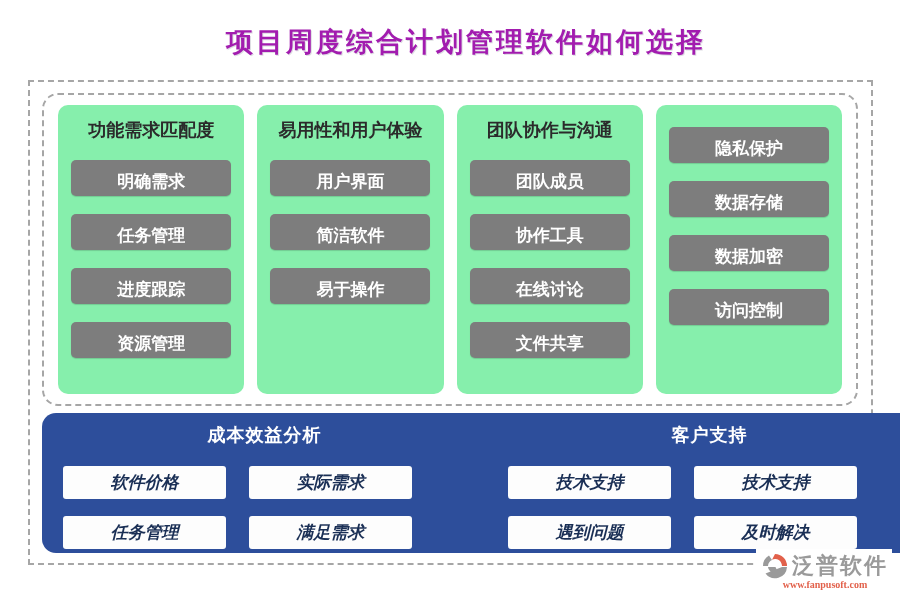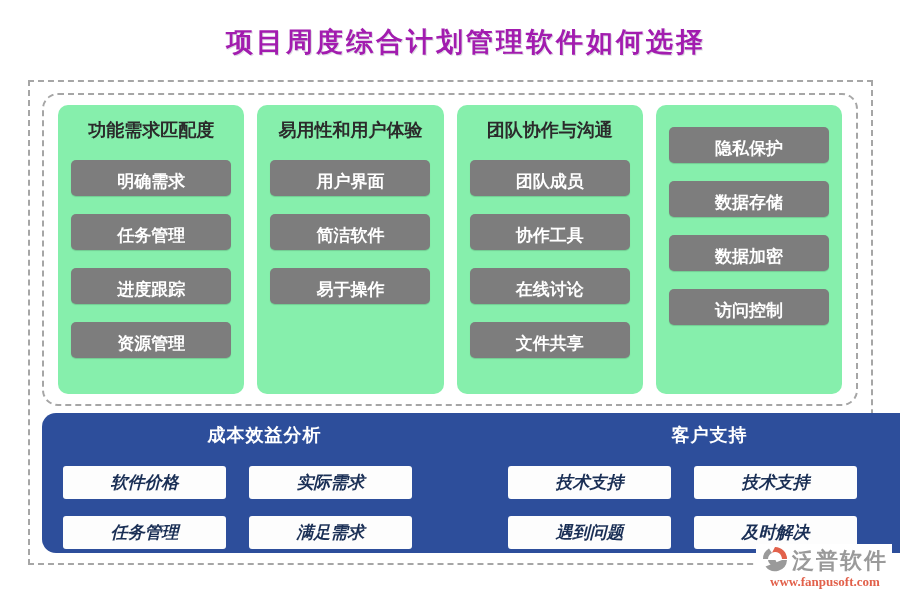--- a/index.html
+++ b/index.html
@@ -51,23 +51,23 @@
   }
   .wchip{
     width:163px;height:33px;background:#fdfdfd;border-radius:3px;
     color:#1a2f55;font-size:17px;font-weight:bold;text-align:center;
     line-height:33px;cursor:pointer;
   }
   .brand{
     position:absolute;right:8px;bottom:8px;background:#ffffff;
     padding:2px 4px 2px 6px;display:flex;flex-direction:column;align-items:center;
   }
-  .brand-row{display:flex;align-items:flex-start;gap:4px;}
+  .brand-row{display:flex;align-items:center;gap:4px;}
   .brand-name{font-size:22px;font-weight:bold;color:#9a9a9a;letter-spacing:2px;}
-  .brand-site{font-size:13px;font-weight:bold;color:#e2614b;margin-top:-2px;}
+  .brand-site{font-size:10px;font-weight:bold;color:#e2614b;margin-top:-2px;}
 </style>
 </head>
 <body>
 
 <div class="stage">
 
   <div class="page-title">项目周度综合计划管理软件如何选择</div>
 
   <div class="outer-frame"></div>
 

